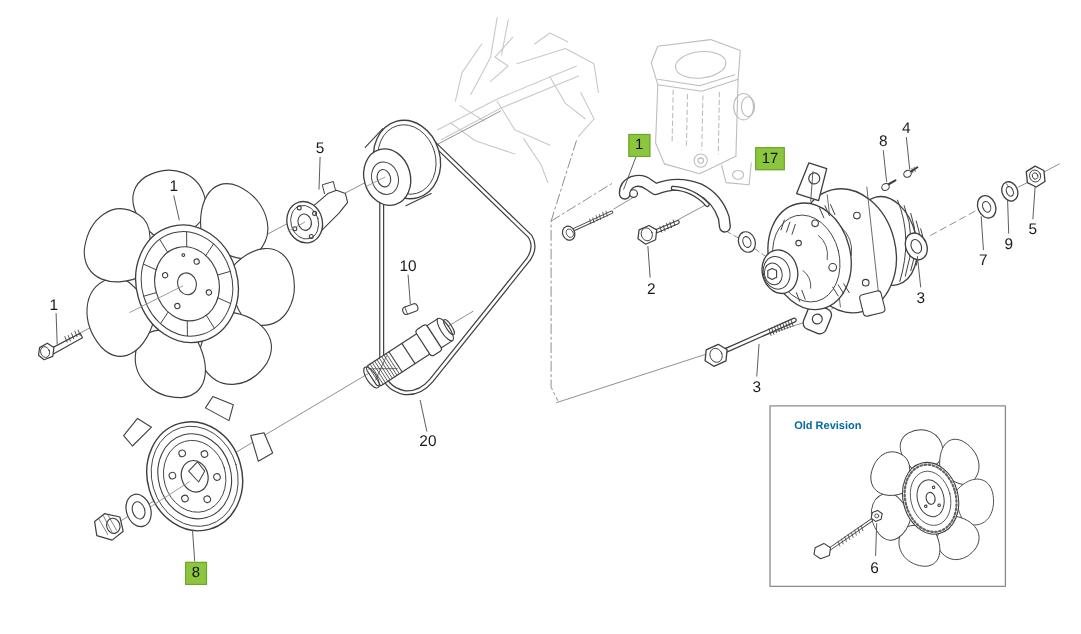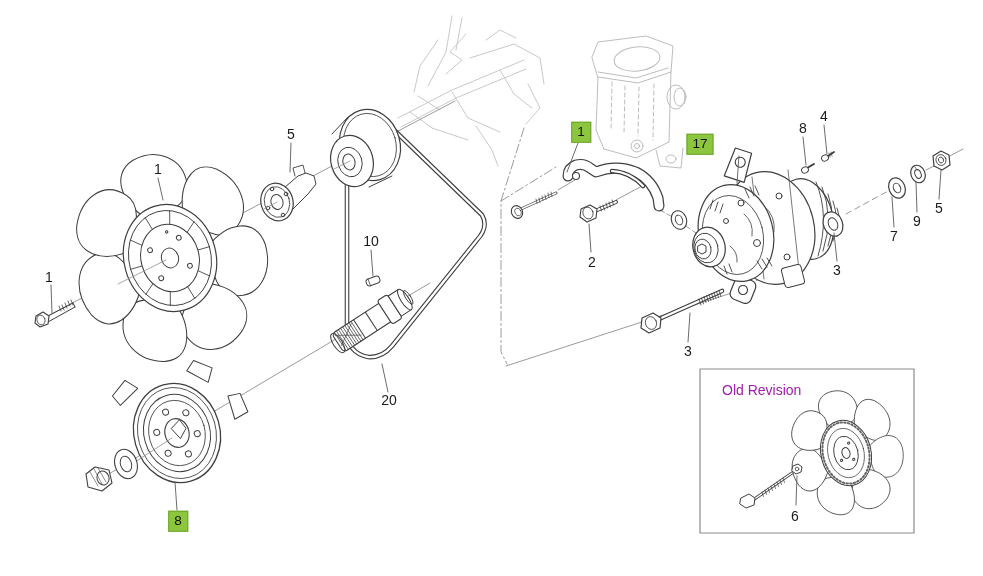--- a/index.html
+++ b/index.html
@@ -11,21 +11,21 @@
   .plabel {
     position:absolute; transform:translate(-50%,-50%);
     font-size:14px; color:#1a1a1a; line-height:1; white-space:nowrap;
     user-select:none;
   }
   .plabel.hl {
     background:#8cc63e; border:1px solid #6ea32b;
     padding:2px 5px 3px 5px; font-size:13.5px; color:#111;
   }
   .box-title {
-    position:absolute; font-size:14px; color:#a21caf; white-space:nowrap;
+    position:absolute; font-size:10px; color:#0369a1; white-space:nowrap;font-weight:bold;
   }
 </style>
 </head>
 <body>
 
 <div id="canvas">
 
 <svg id="drawing" width="983" height="576" viewBox="0 0 983 576" fill="none" stroke="#3f3f3f" stroke-width="1" stroke-linecap="round" stroke-linejoin="round">
 
   <g stroke="#c9c9c9">

